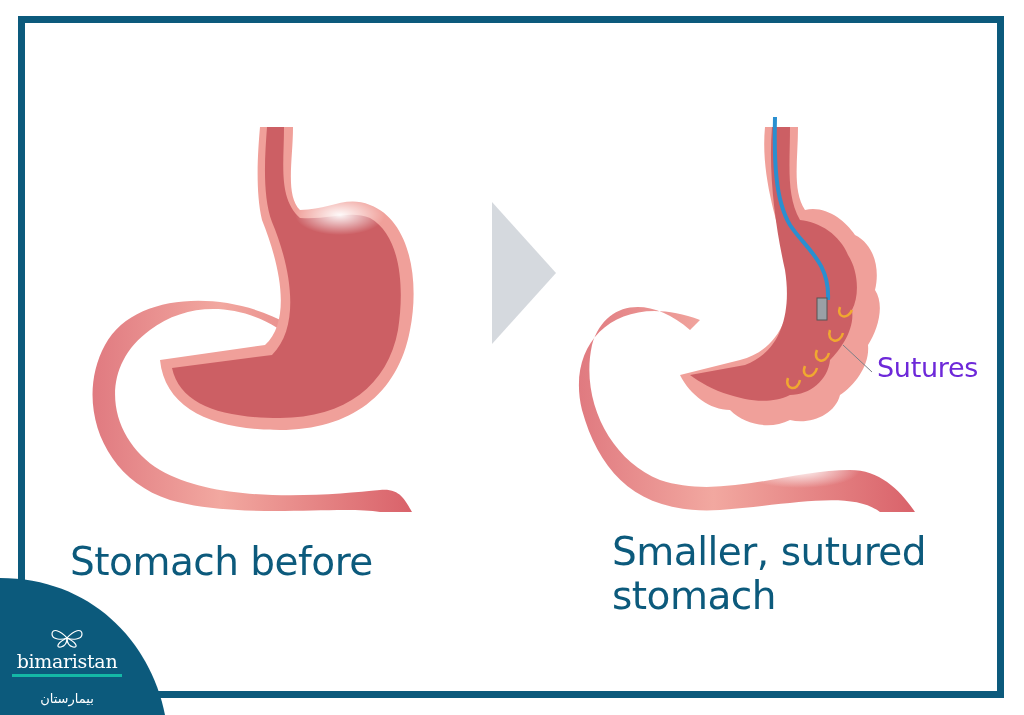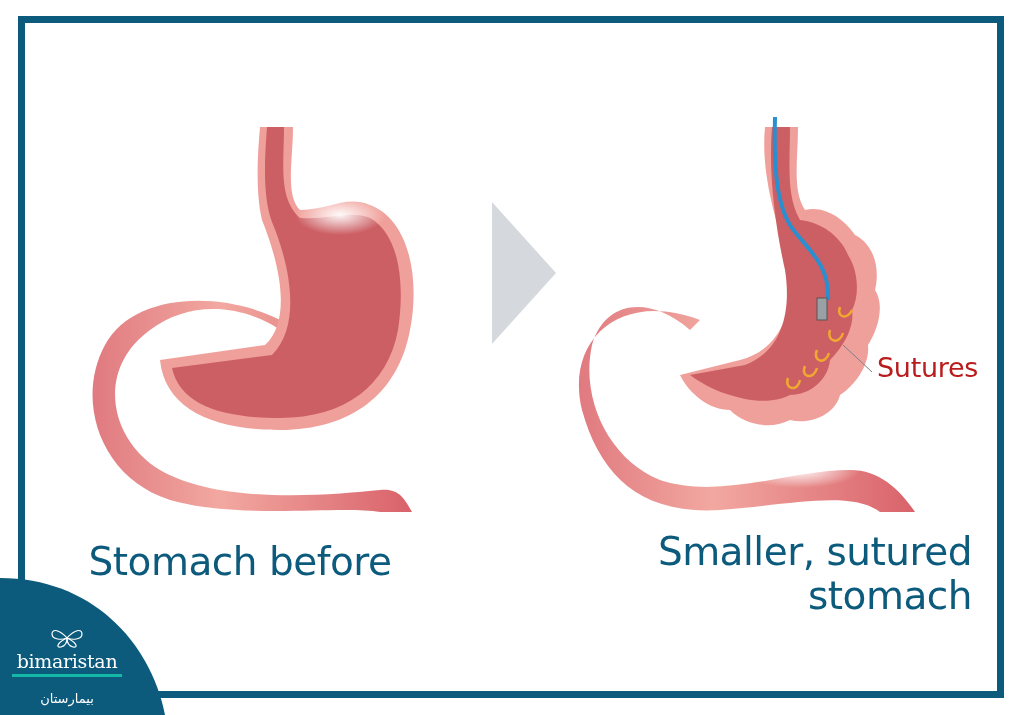--- a/index.html
+++ b/index.html
@@ -1,22 +1,22 @@
 <!DOCTYPE html>
 <html><head>
 <meta charset="utf-8">
 <style>
   html, body { margin:0; padding:0; }
   body { width:1024px; height:715px; background:#ffffff; position:relative; overflow:hidden; font-family:"Liberation Sans", sans-serif; }
   .frame { position:absolute; left:18px; top:16px; width:972px; height:668px; border:7px solid #0c5a7c; box-sizing:content-box; }
   .illus { position:absolute; left:0; top:0; }
-  .caption { position:absolute; color:#0c5a7c; font-family:"DejaVu Sans", sans-serif; text-align:right; line-height:1.12; }
-  .cap-left { left:70px; top:540px; width:340px; font-size:39px; text-align:center; letter-spacing:-0.5px; }
+  .caption { position:absolute; color:#0c5a7c; font-family:"DejaVu Sans", sans-serif; text-align:left; line-height:1.12; }
+  .cap-left { left:70px; top:540px; width:340px; font-size:39px; text-align:left; letter-spacing:-0.5px; }
   .cap-right { left:612px; top:530px; width:360px; font-size:39px; letter-spacing:-0.5px; }
-  .sutures-label { position:absolute; left:877px; top:352px; font-size:27px; color:#b91c1c; font-family:"DejaVu Sans", sans-serif; letter-spacing:-0.3px; }
+  .sutures-label { position:absolute; left:877px; top:352px; font-size:27px; color:#6d28d9; font-family:"DejaVu Sans", sans-serif; letter-spacing:-0.3px; }
   .logo { position:absolute; left:12px; top:620px; width:110px; text-align:center; color:#ffffff; }
   .logo-name { font-family:"DejaVu Serif", serif; font-size:19px; border-bottom:3px solid #14b8a6; padding-bottom:2px; letter-spacing:-0.3px; }
   .logo-ar { font-family:"DejaVu Sans", sans-serif; font-size:13px; margin-top:14px; }
 </style>
 </head>
 <body>
 
 <div class="frame"></div>
 
 <svg class="illus" width="1024" height="715" viewBox="0 0 1024 715">

